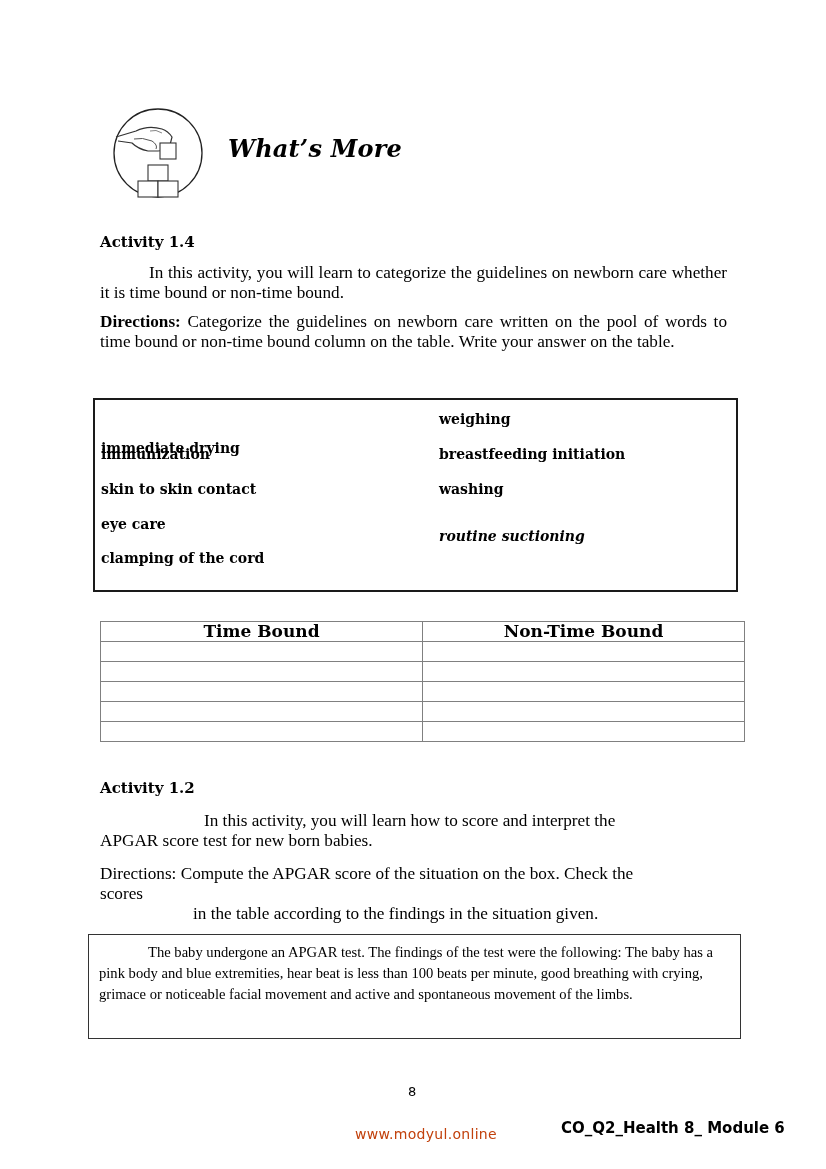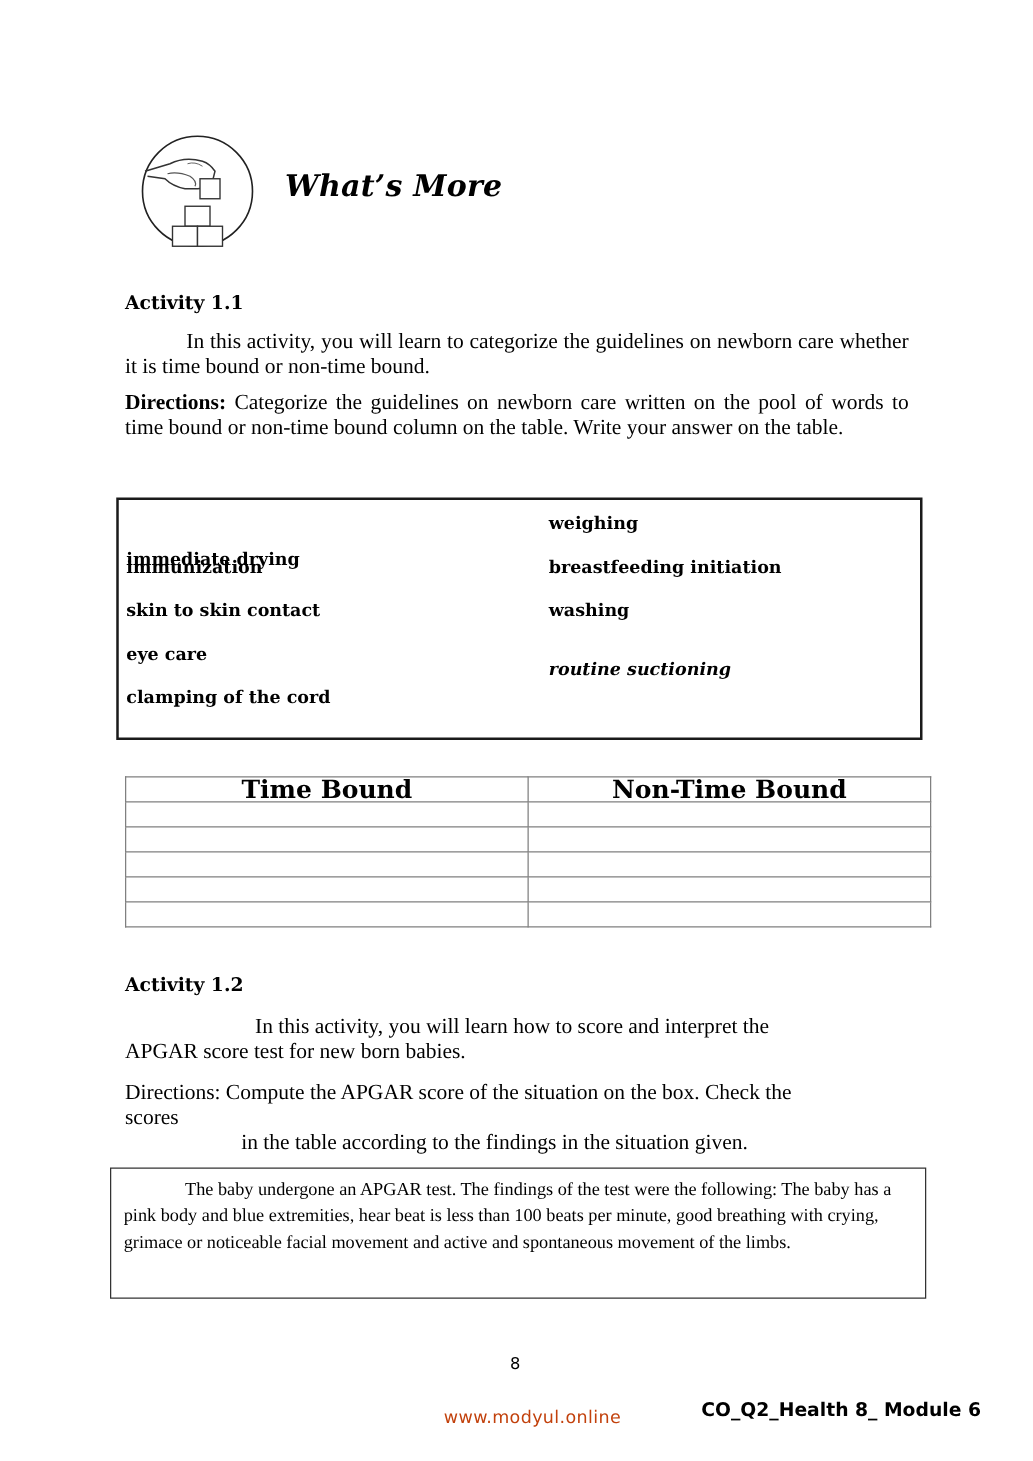--- a/index.html
+++ b/index.html
@@ -18,21 +18,21 @@
   #act1-dir { left: 100px; top: 312px; width: 627px; }
   #act1-dir b { font-weight: bold; }
 
   
   .pool { left: 93px; top: 398px; width: 645px; height: 194px; border: 2px solid #1a1a1a; box-sizing: border-box; }
   .pool-item { position: absolute; font-family: "DejaVu Serif", serif; font-weight: bold; font-size: 14px; line-height: 18px; }
 
   
   .ans-table { left: 100px; top: 621px; width: 645px; border-collapse: collapse; }
   .ans-table td, .ans-table th { border: 1px solid #808080; height: 19px; padding: 0; }
-  .ans-table th { font-family: "DejaVu Serif", serif; font-weight: bold; font-size: 20px; text-align: center; height: 19px; line-height: 19px; }
+  .ans-table th { font-family: "DejaVu Serif", serif; font-weight: bold; font-size: 17px; text-align: center; height: 19px; line-height: 19px; }
 
   #act2-title { left: 100px; top: 779px; }
   #act2-intro1 { left: 204px; top: 811px; }
   #act2-intro2 { left: 100px; top: 831px; }
   #act2-dir1 { left: 100px; top: 864px; width: 630px; }
   #act2-dir2 { left: 100px; top: 884px; }
   #act2-dir3 { left: 193px; top: 904px; }
 
   
   .situation { left: 88px; top: 934px; width: 653px; height: 105px; border: 1.5px solid #333; box-sizing: border-box; padding: 7px 10px 12px 10px; font-family: "Liberation Serif", serif; font-size: 14.6px; line-height: 21px; }
@@ -54,21 +54,21 @@
     <path d="M38 24 Q44 22 50 26" fill="none" stroke="#666" stroke-width="0.8"></path>
 
     <rect x="48" y="36" width="16" height="16" fill="#fff" stroke="#333" stroke-width="1.1"></rect>
     <rect x="36" y="58" width="20" height="16" fill="#fff" stroke="#333" stroke-width="1.1"></rect>
     <rect x="26" y="74" width="20" height="16" fill="#fff" stroke="#333" stroke-width="1.1"></rect>
     <rect x="46" y="74" width="20" height="16" fill="#fff" stroke="#333" stroke-width="1.1"></rect>
   </svg>
 </div>
 <div class="abs section-title">What’s More</div>
 
-<div class="abs h-activity" id="act1-title">Activity 1.1</div>
+<div class="abs h-activity" id="act1-title">Activity 1.4</div>
 <div class="abs para" id="act1-intro">In this activity, you will learn to categorize the guidelines on newborn care whether it is time bound or non-time bound.</div>
 <div class="abs para" id="act1-dir"><b>Directions:</b><span> Categorize the guidelines on newborn care written on the pool of words to time bound or non-time bound column on the table. Write your answer on the table.</span></div>
 
 <div class="abs pool">
   <div class="pool-item" style="left:6px; top:10px;margin-top:29px;">immediate drying</div>
   <div class="pool-item" style="left:6px; top:45px;">immunization</div>
   <div class="pool-item" style="left:6px; top:80px;">skin to skin contact</div>
   <div class="pool-item" style="left:6px; top:115px;">eye care</div>
   <div class="pool-item" style="left:6px; top:149px;">clamping of the cord</div>
   <div class="pool-item" style="left:344px; top:10px;">weighing</div>

